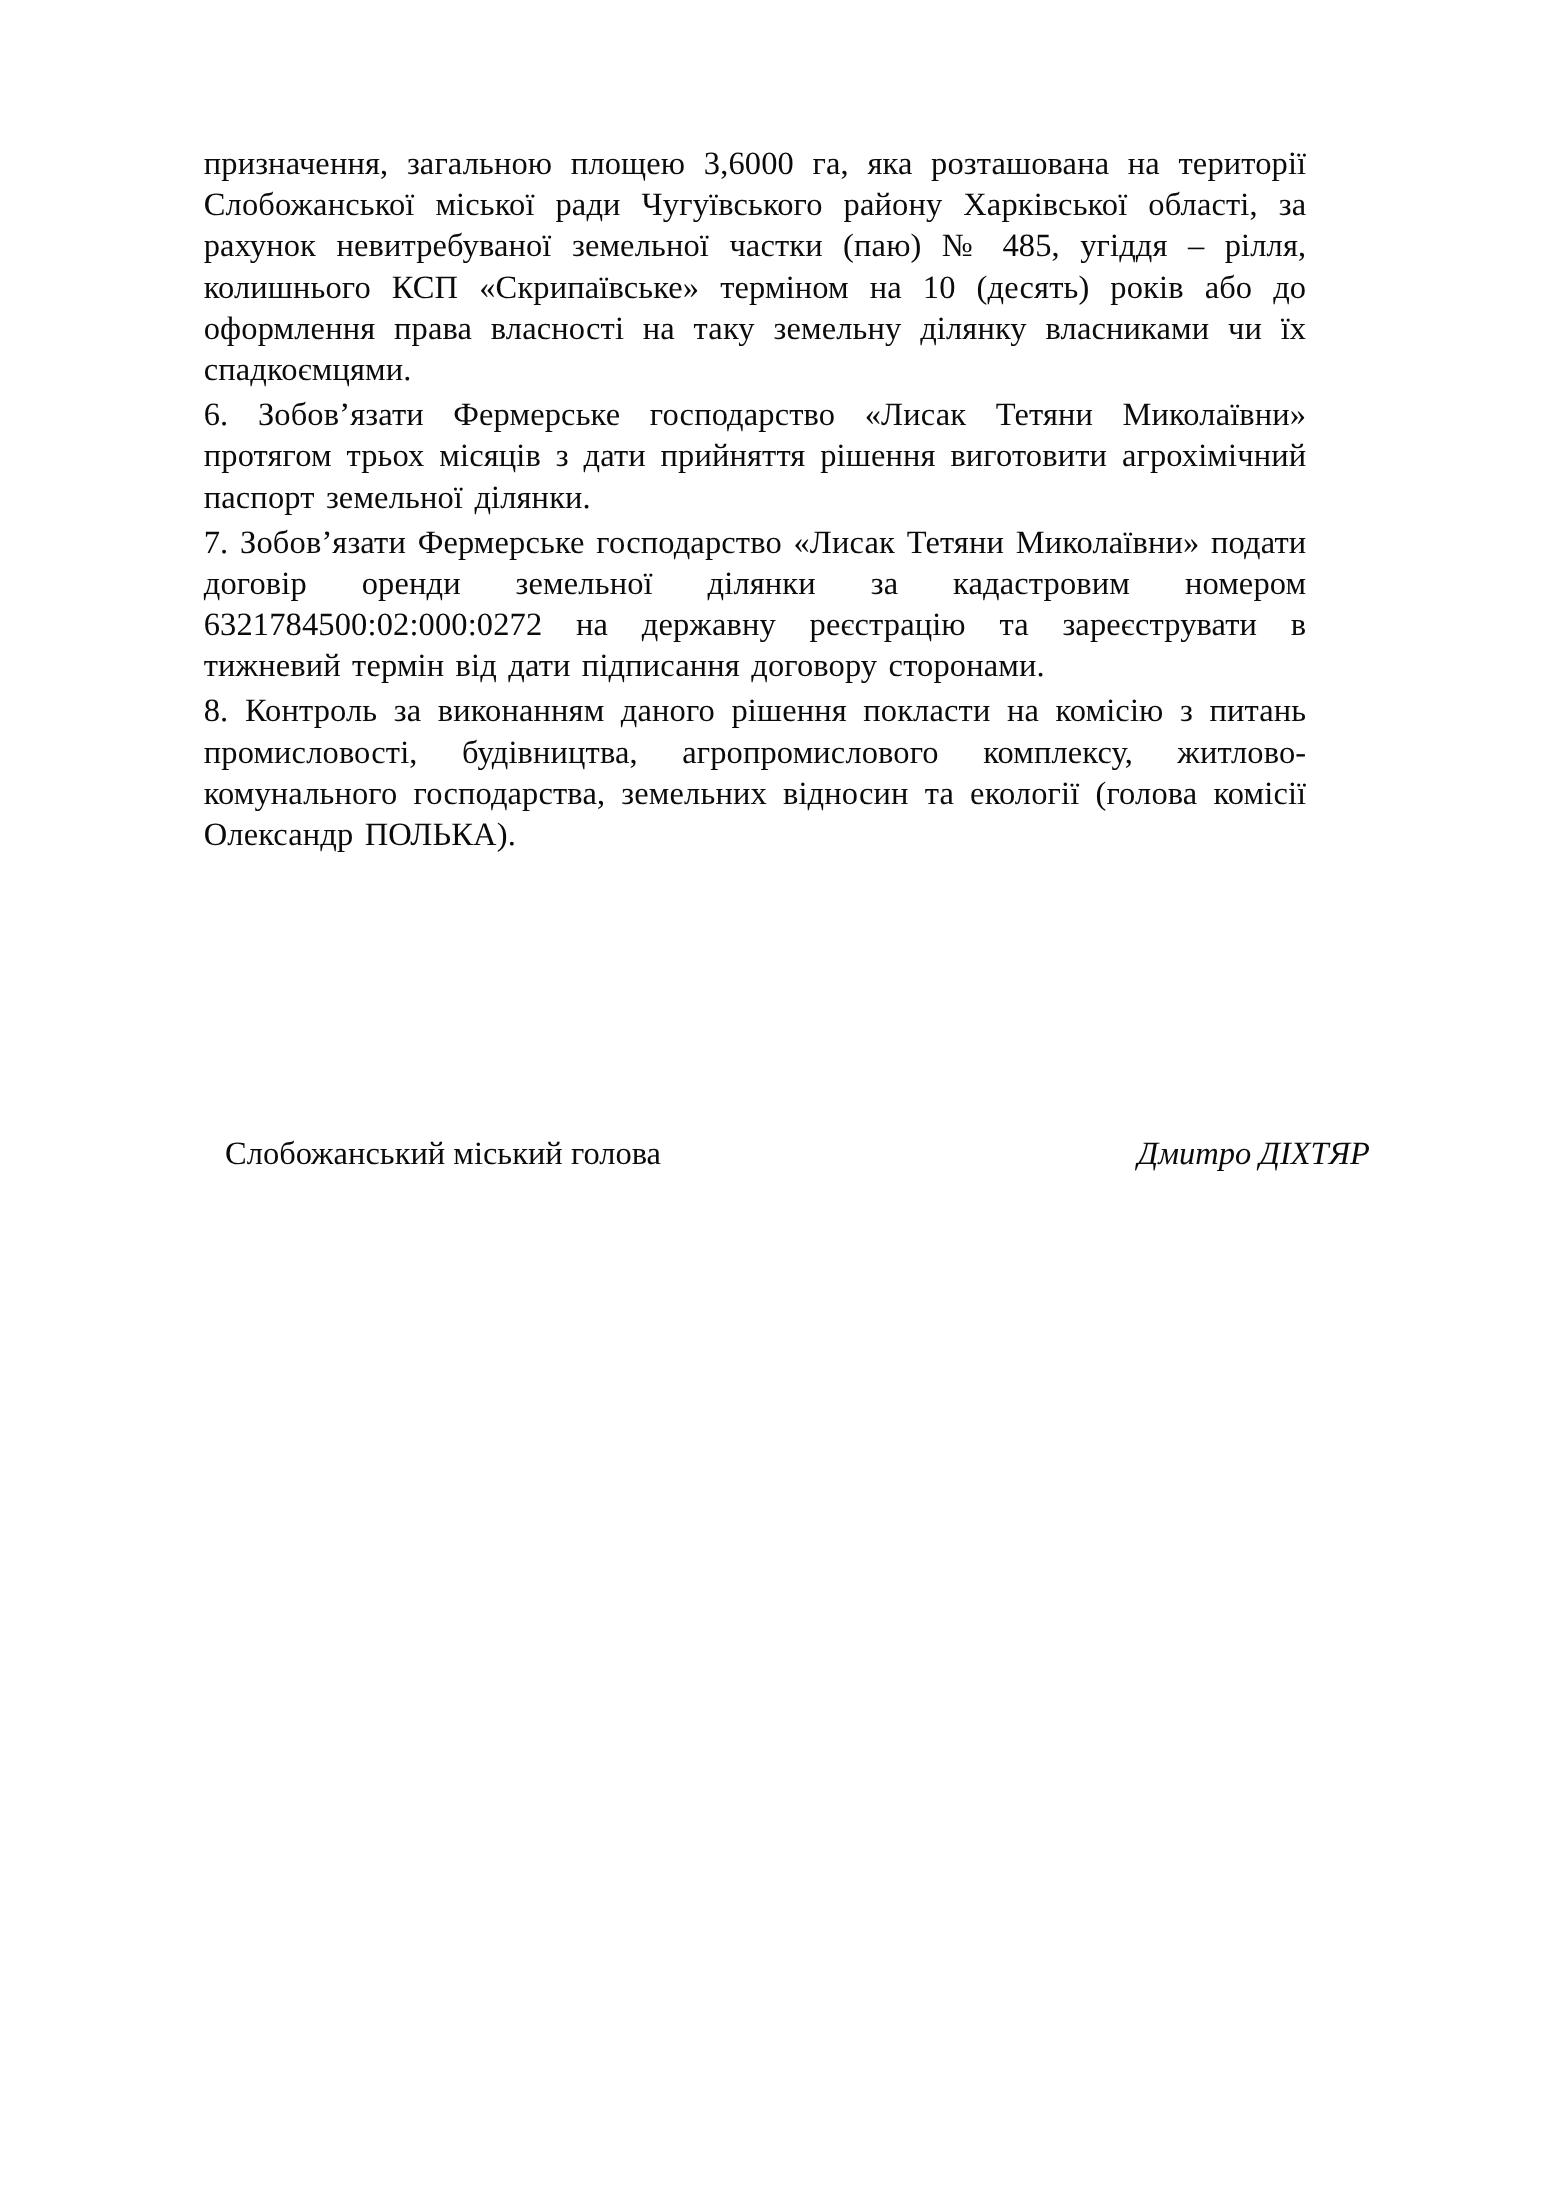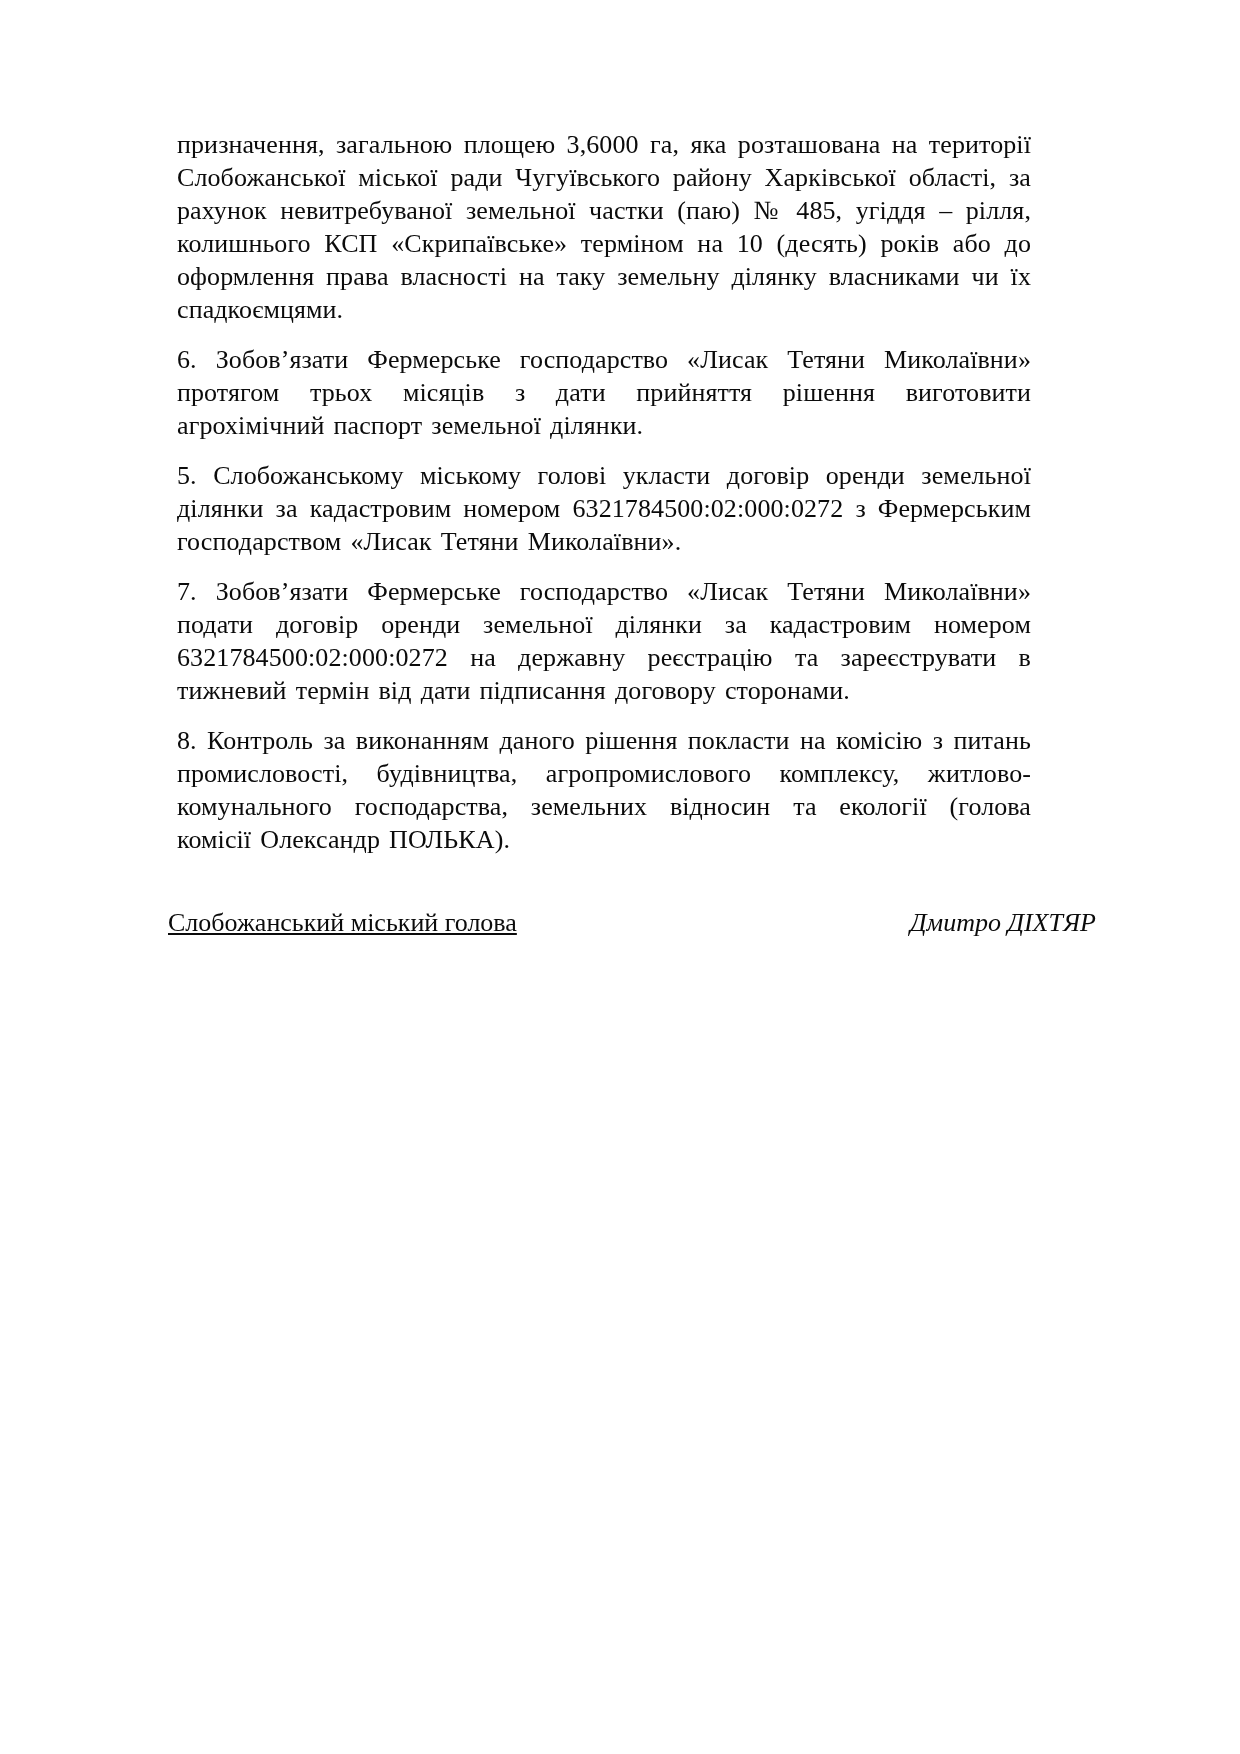--- a/index.html
+++ b/index.html
@@ -16,62 +16,60 @@
     font-family: "Liberation Serif", "DejaVu Serif", serif;
     color: #0b0b0b;
   }
   .doc-body {
     position: absolute;
     left: 160px;
     top: 111px;
     width: 888px;
   }
   .doc-body p {
-    margin: 17px;
+    margin: 3px;
     padding: 0;
     font-size: 26px;
     line-height: 33px;
     text-align: justify;
     word-spacing: 2.5px;
     letter-spacing: 0.1px;
     font-family: Liberation Serif, serif;
   }
   .signature-row {
     position: absolute;
     left: 160px;
     top: 906px;
     width: 960px;
     height: 40px;
     font-size: 26px;
     line-height: 33px;
   }
   .signature-position {
     position: absolute;
-    left: 8px;
+    left: 20px;
     top: 0;
     white-space: nowrap;
-    text-decoration: underline;
   }
   .signature-name {
     position: absolute;
     left: 750px;
     top: 0;
     white-space: nowrap;
     font-style: italic;
   }
 </style>
 </head>
 <body>
 
 <div class="page">
 
   <div class="doc-body">
     <p>призначення, загальною площею 3,6000 га, яка розташована на території Слобожанської міської ради Чугуївського району Харківської області, за рахунок невитребуваної земельної частки (паю) № 485, угіддя – рілля, колишнього КСП «Скрипаївське» терміном на 10 (десять) років або до оформлення права власності на таку земельну ділянку власниками чи їх спадкоємцями.</p>
     <p>6. Зобов’язати Фермерське господарство «Лисак Тетяни Миколаївни» протягом трьох місяців з дати прийняття рішення виготовити агрохімічний паспорт земельної ділянки.</p>
-    <p>5. Слобожанському міському голові укласти договір оренди земельної ділянки за кадастровим номером 6321784500:02:000:0272  з Фермерським господарством «Лисак Тетяни Миколаївни».</p>
     <p>7. Зобов’язати Фермерське господарство «Лисак Тетяни Миколаївни» подати договір оренди земельної ділянки за кадастровим номером 6321784500:02:000:0272 на державну реєстрацію та зареєструвати  в тижневий термін від дати підписання договору сторонами.</p>
     <p>8. Контроль за виконанням даного рішення покласти  на  комісію з питань промисловості, будівництва, агропромислового комплексу,  житлово-комунального  господарства, земельних відносин та екології (голова комісії  Олександр ПОЛЬКА).</p>
   </div>
 
   <div class="signature-row">
     <span class="signature-position">Слобожанський міський голова</span>
     <span class="signature-name">Дмитро  ДІХТЯР</span>
   </div>
 
 </div>

